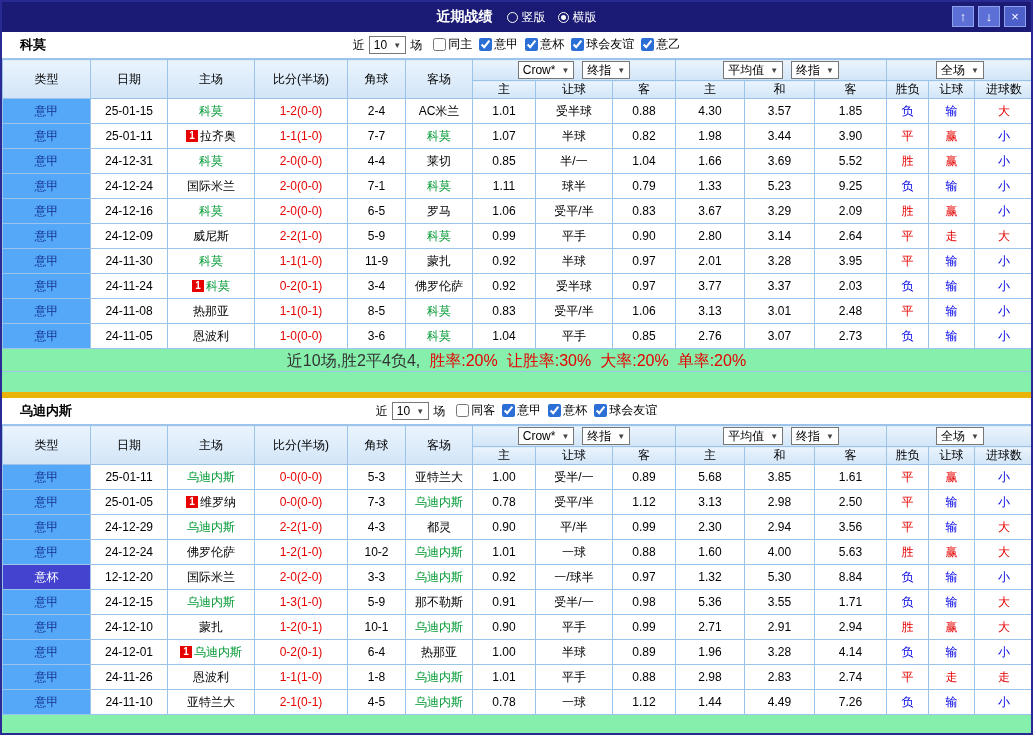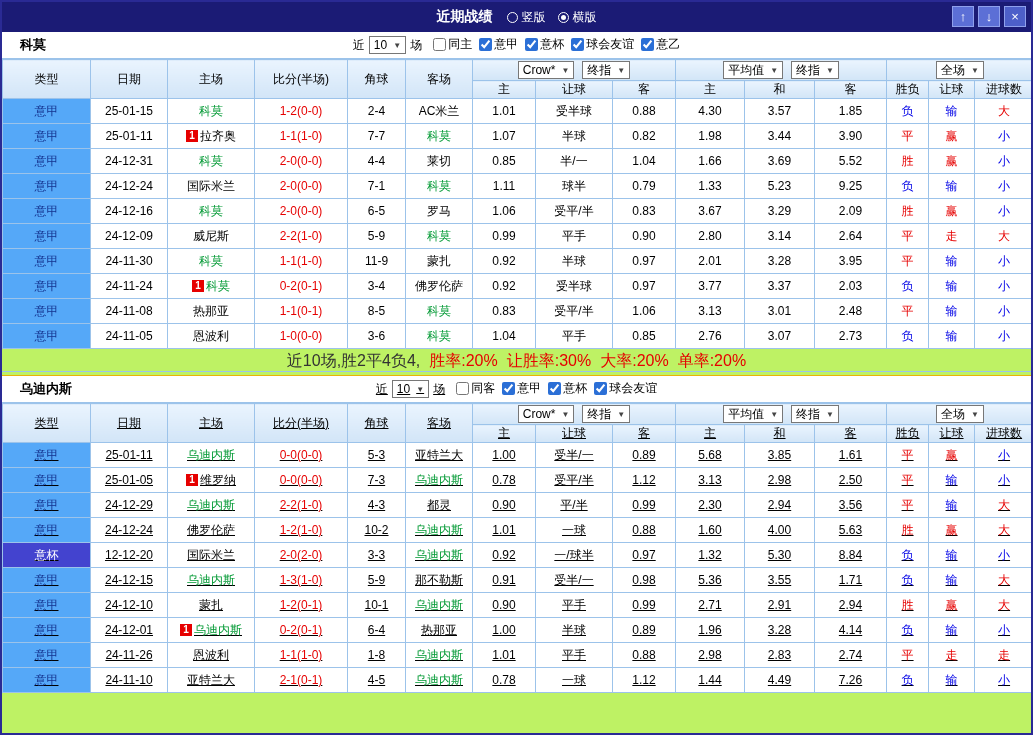--- a/index.html
+++ b/index.html
@@ -1,32 +1,32 @@
 <!DOCTYPE html>
 <html><head>
 <meta charset="utf-8">
 <style>
   * { margin:0; padding:0; box-sizing:border-box; }
   body { font-family:"Liberation Sans","DejaVu Sans",sans-serif; background:#fff; }
-  .page { width:1033px; height:735px; border:2px solid #2a2a94; overflow:hidden; background:#bef264; }
+  .page { width:1033px; height:735px; border:2px solid #2a2a94; overflow:hidden; background:#86efac; }
 
   
   .titlebar { height:30px; background:#1b1b75; color:#fff; display:flex; align-items:center; position:relative; }
   .tb-center { margin:0 auto; display:flex; align-items:center; gap:14px; }
   .tb-title { font-size:14px; font-weight:bold; }
   .radio-item { display:inline-flex; align-items:center; gap:4px; font-size:12px; cursor:pointer; }
   .rdo { width:11px; height:11px; border:1px solid #fff; border-radius:50%; display:inline-block; position:relative; }
   .rdo.on::after { content:""; position:absolute; left:2px; top:2px; right:2px; bottom:2px; background:#fff; border-radius:50%; }
   .tb-buttons { position:absolute; right:5px; top:4px; display:flex; gap:4px; }
   .tb-btn { width:22px; height:21px; background:#5c6fd6; border:1px solid #8fa0ec; color:#fff; font-size:13px; line-height:19px; text-align:center; cursor:pointer; }
   .tb-btn.close { background:#4d5fc9; }
 
   
   .filter-row { height:27px; display:flex; align-items:center; position:relative; background:#fff; border-bottom:1px solid #9cc3ea; }
-  .section + .section { margin-top:3px; border-top:1px solid #eab308;text-decoration:underline; }
+  .section + .section { margin-top:20px; border-top:6px solid #eab308; }
   .team-name { position:absolute; left:18px; font-size:13px; font-weight:bold; color:#000; }
   .filter-controls { margin:0 auto; display:flex; align-items:center; gap:4px; font-size:12px; color:#000; }
   .cb { display:inline-flex; align-items:center; gap:2px; margin-left:7px; cursor:pointer; }
   .cb input { width:13px; height:13px; accent-color:#2b6fd6; }
 
   
   .dd { display:inline-flex; align-items:center; gap:6px; border:1px solid #777; background:#fff; height:18px; padding:0 4px; font-size:12px; color:#000; cursor:pointer; white-space:nowrap; }
   .dd::after { content:"▼"; font-size:8px; color:#444; }
 
   

